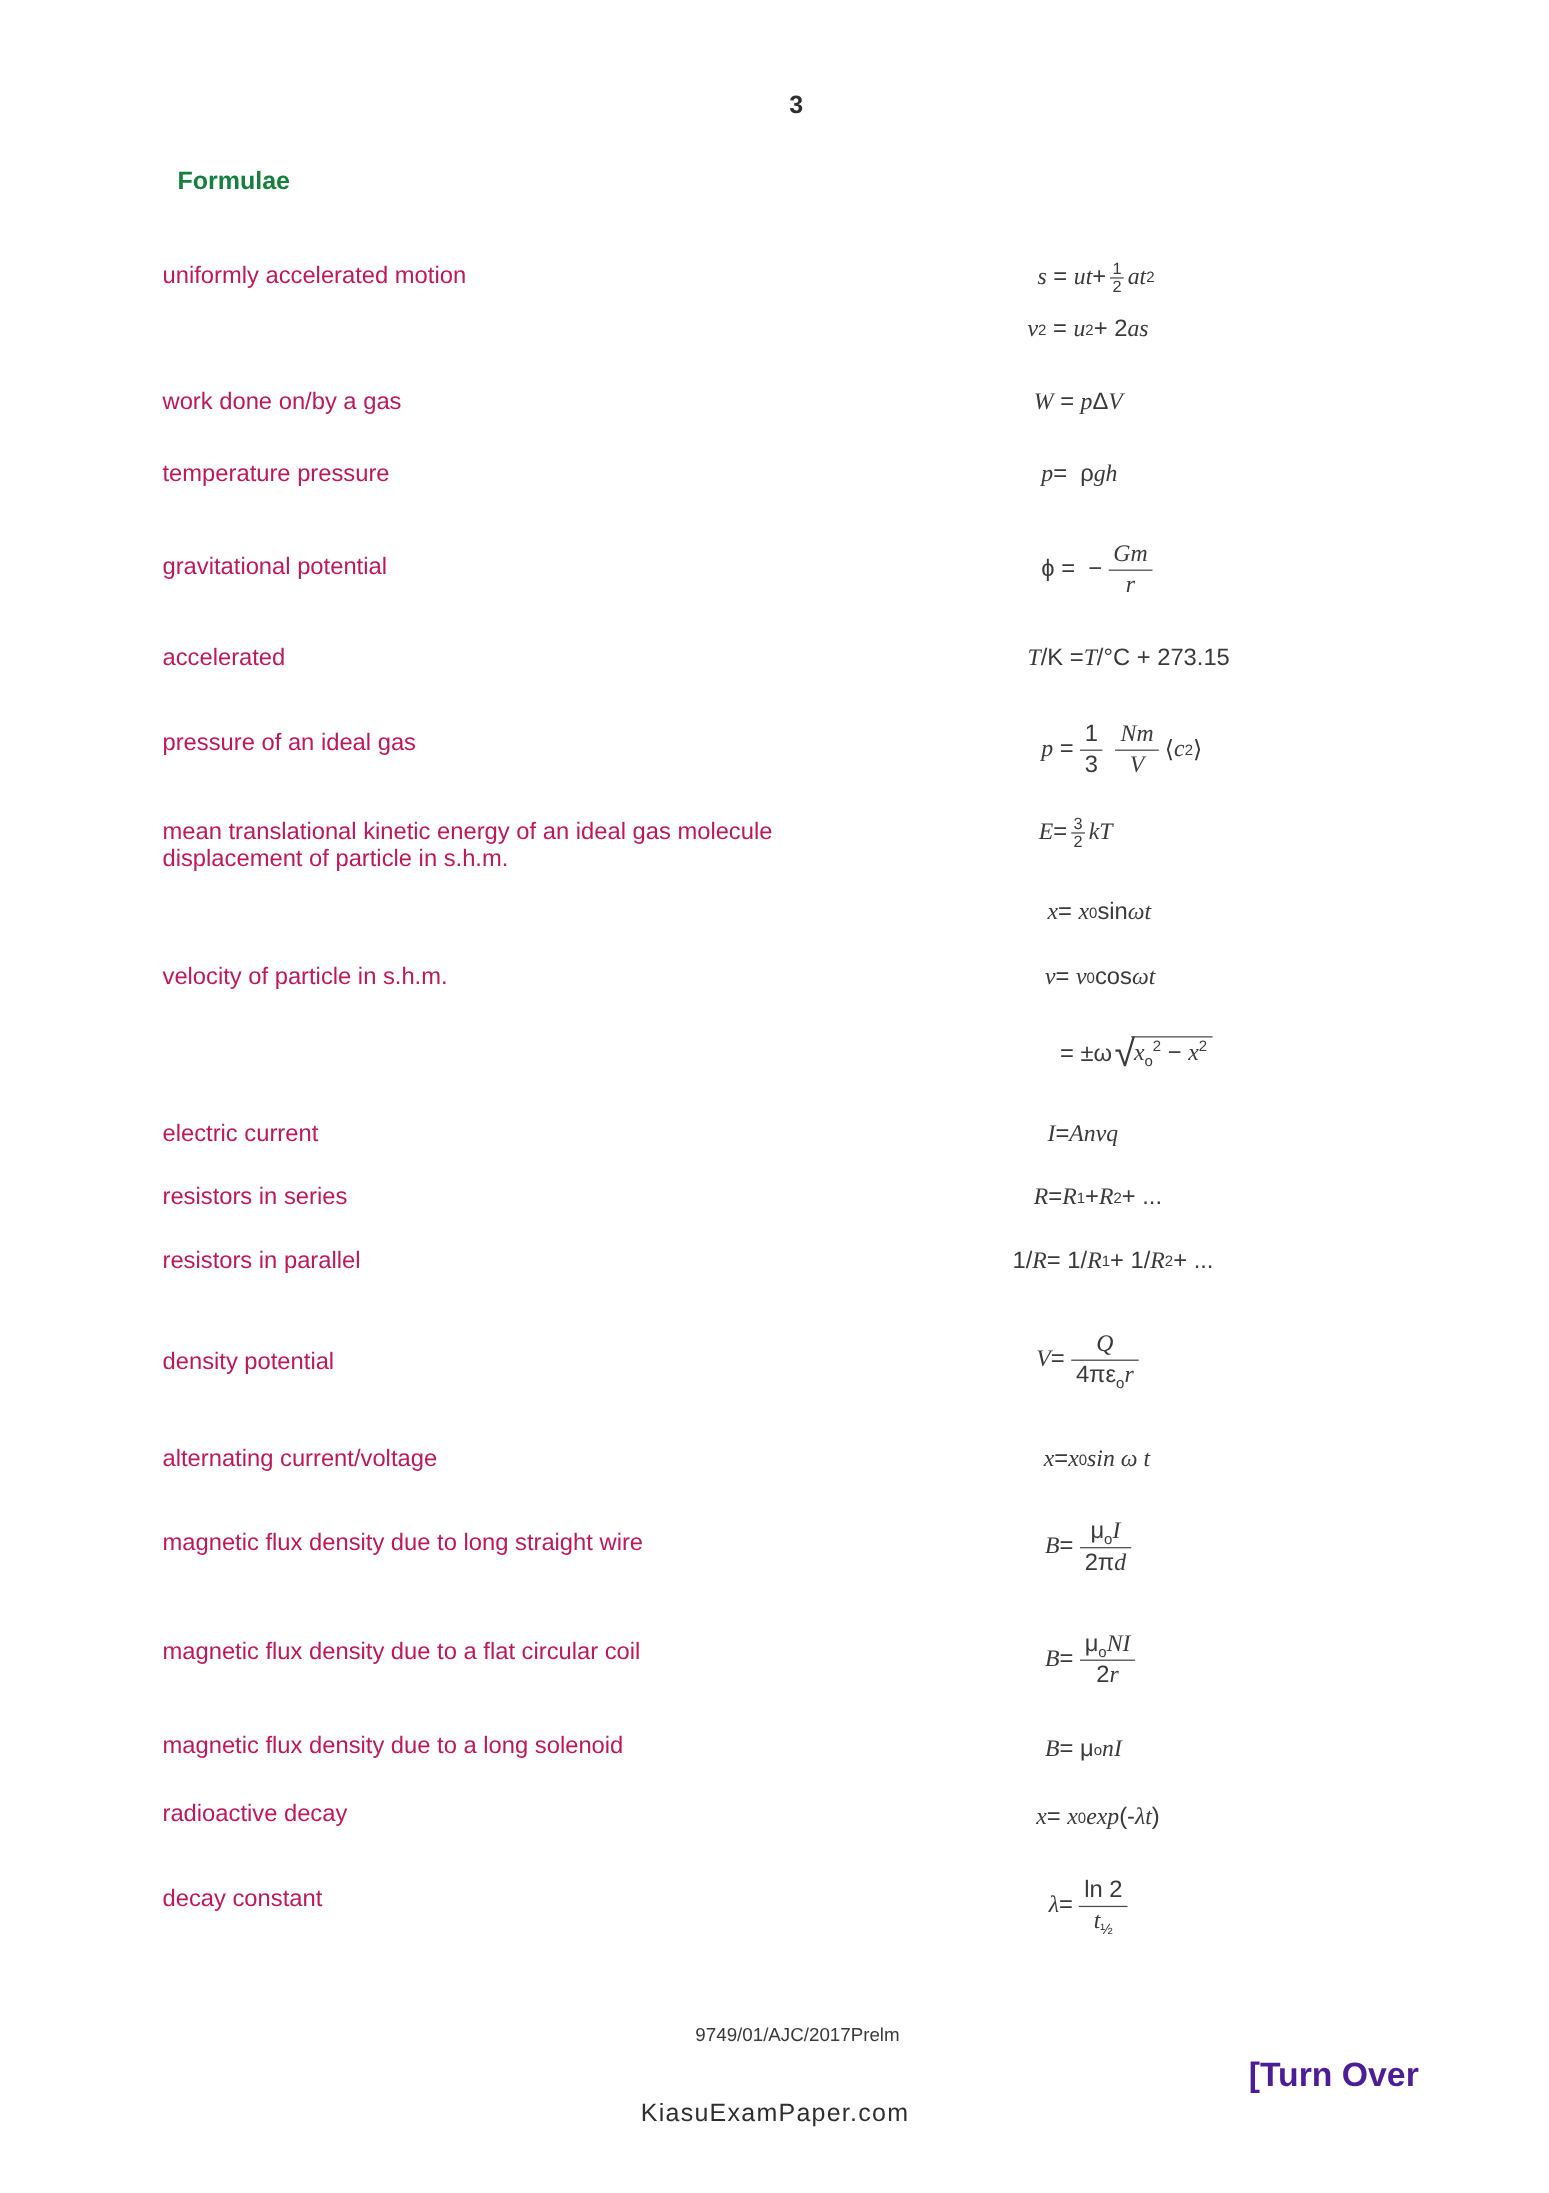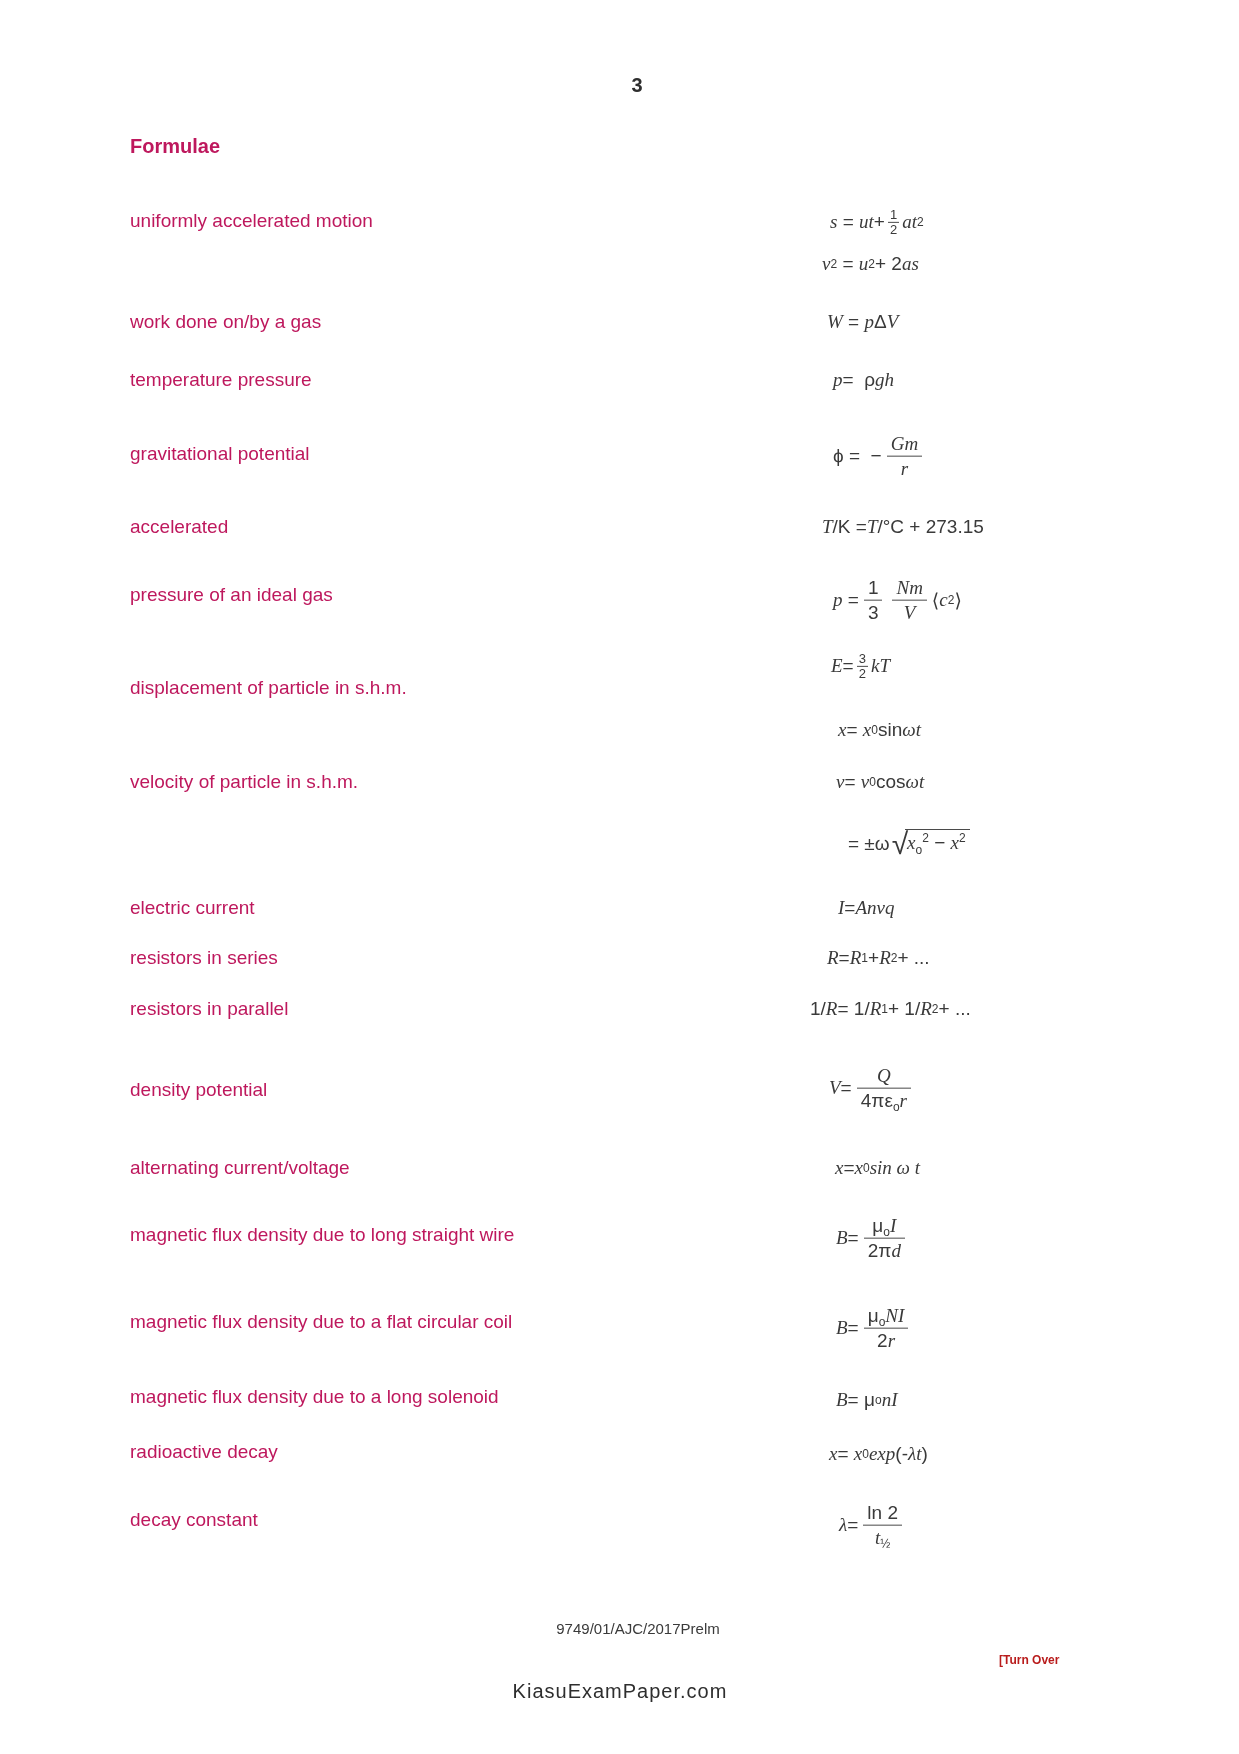--- a/index.html
+++ b/index.html
@@ -14,24 +14,24 @@
   }
   .page-number{
     position:absolute;
     font-weight:bold;
     font-size:20px;
     color:#2e2e2e;
     transform:translate(-50%,-50%);
   }
   .heading{
     position:absolute;
-    left:130px;
+    left:142px;
     font-weight:bold;
     font-size:20px;
-    color:#be185d;
+    color:#15803d;
     transform:translateY(-50%);
   }
   .label{
     position:absolute;
     left:130px;
     font-size:19px;
     color:#be185d;
     transform:translateY(-50%);
     white-space:nowrap;
   }
@@ -67,22 +67,22 @@
   .footer-code{
     position:absolute;
     font-size:15px;
     color:#3a3a3a;
     transform:translate(-50%,-50%);
     white-space:nowrap;
   }
   .turn-over{
     position:absolute;
     font-weight:bold;
-    font-size:12px;
-    color:#b91c1c;
+    font-size:27px;
+    color:#4c1d95;
     transform:translateY(-50%);
     white-space:nowrap;
   }
   .watermark{
     position:absolute;
     font-size:20px;
     color:#2e2e2e;
     letter-spacing:1px;
     transform:translate(-50%,-50%);
     white-space:nowrap;
@@ -121,20 +121,21 @@
 
   <div class="label" style="top:595px">pressure of an ideal gas</div>
   <div class="formula" style="top:600px; left:833px"><i>p</i> &nbsp;=<span class="frac">
         <span class="num">1</span>
         <span class="den">3</span>
       </span><span class="frac">
         <span class="num"><i>Nm</i></span>
         <span class="den"><i>V</i></span>
       </span>⟨<i>c</i><sup>2</sup>⟩</div>
 
+  <div class="label" style="top:666px">mean translational kinetic energy of an ideal gas molecule</div>
   <div class="formula" style="top:666px; left:831px"><i>E</i> = <span class="frac sm">
         <span class="num">3</span>
         <span class="den">2</span>
       </span><i>kT</i></div>
 
   <div class="label" style="top:688px">displacement of particle in s.h.m.</div>
   <div class="formula" style="top:730px; left:838px"><i>x</i> =&nbsp; <i>x</i><sub>0</sub> sin <i>ω</i> <i>t</i></div>
 
   <div class="label" style="top:782px">velocity of particle in s.h.m.</div>
   <div class="formula" style="top:782px; left:836px"><i>v</i> =&nbsp; <i>v</i><sub>0</sub> cos <i>ω</i> <i>t</i></div>

